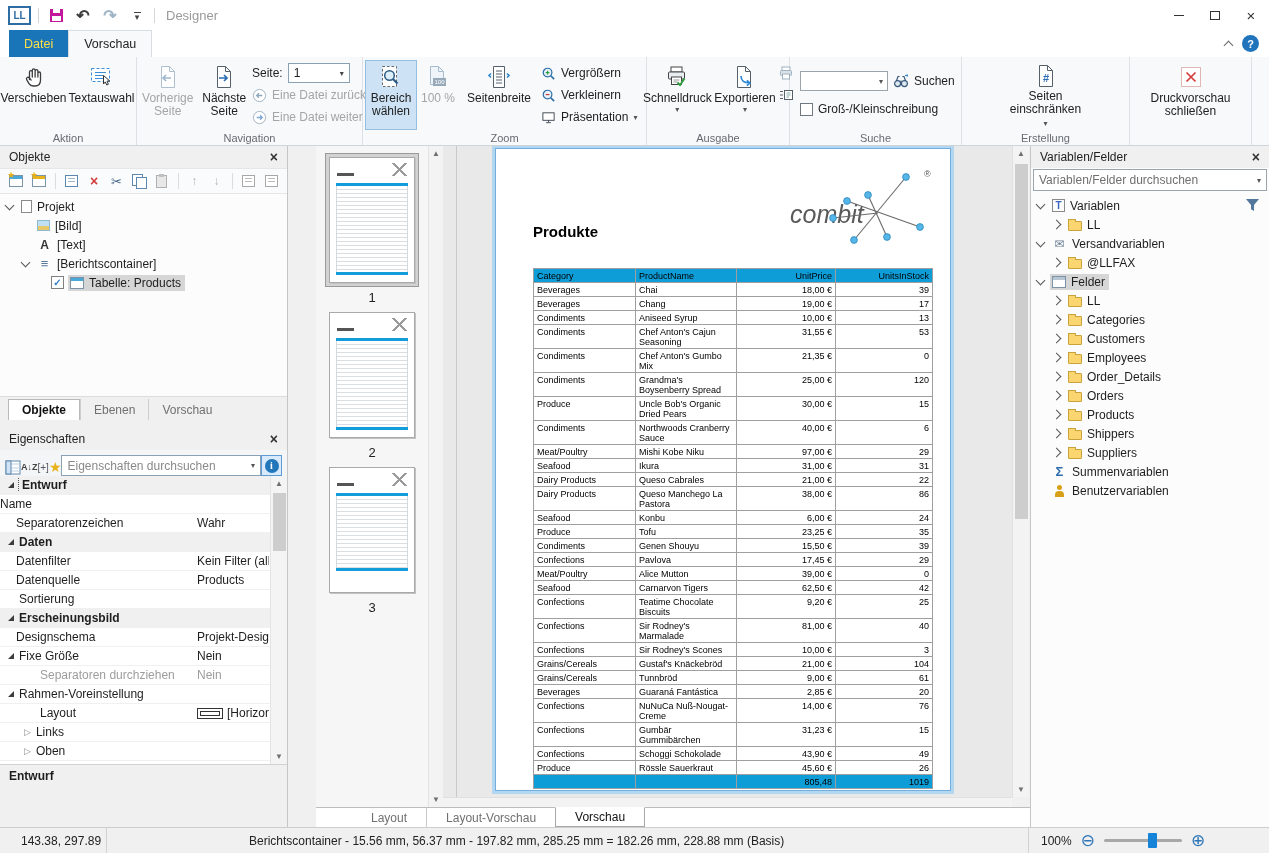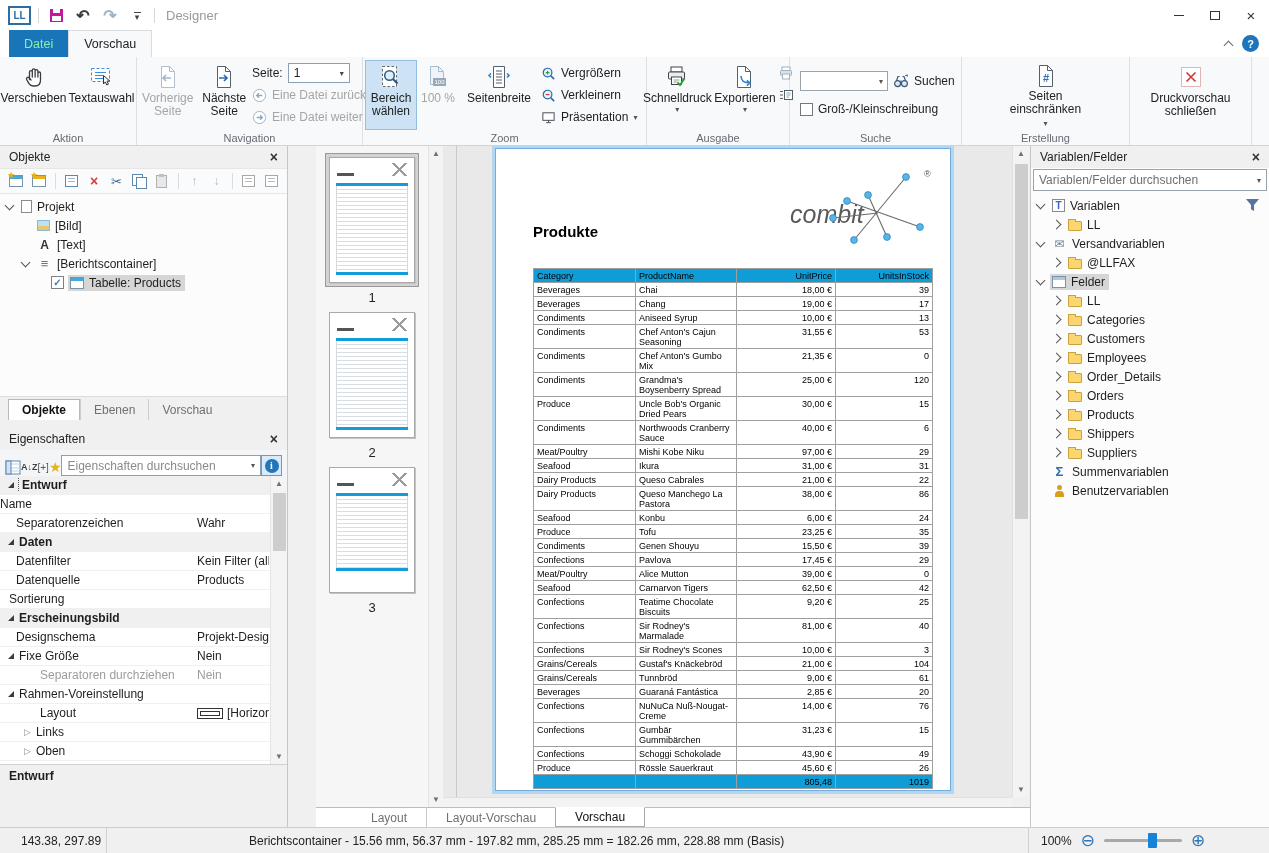--- a/index.html
+++ b/index.html
@@ -22,21 +22,21 @@
   #winTitle{color:#9a9a9a;font-size:13px;margin-left:4px}
   #winBtns{margin-left:auto;display:flex;height:30px}
   .wbtn{width:36px;height:30px;display:flex;align-items:center;justify-content:center;color:#333}
   .wmin{width:10px;border-bottom:1px solid #333;height:1px;display:inline-block}
   .wmax{width:10px;height:9px;border:1px solid #333;display:inline-block}
   .wclose{font-size:15px}
 
   
   #tabrow{position:absolute;left:0;top:30px;width:1269px;height:27px;background:#fff;display:flex;align-items:flex-end}
   .rtab{height:27px;padding:0 15px;display:flex;align-items:center;font-size:12.5px}
-  .rtab.sel-datei{background:#1974b8;color:#86efac;margin-left:9px}
+  .rtab.sel-datei{background:#1974b8;color:#fde047;margin-left:9px}
   .rtab.sel-active{background:#f8f9fb;border:1px solid #d8dde2;border-bottom:none;color:#222}
   #tabRight{margin-left:auto;display:flex;align-items:center;gap:10px;padding-right:10px;height:27px}
   .chevup{width:7px;height:7px;border-left:1.6px solid #666;border-top:1.6px solid #666;transform:rotate(45deg);display:inline-block;margin-top:3px}
   .helpc{width:17px;height:17px;border-radius:50%;background:#1f74bc;color:#fff;font-weight:bold;font-size:11px;display:flex;align-items:center;justify-content:center}
 
   
   #ribbon{position:absolute;left:0;top:57px;width:1269px;height:89px;background:#f8f9fb;border-bottom:1px solid #cfd4d9;display:flex}
   .rgroup{position:relative;height:100%;border-right:1px solid #dde1e5;padding:2px 2px 14px}
   .glabel{position:absolute;bottom:1px;left:0;right:0;text-align:center;font-size:11px;color:#656b72}
   .ritems{display:flex;height:71px;justify-content:center;gap:1px;padding-top:1px}
@@ -623,21 +623,21 @@
           <div class="prow">
             <span class="plbl">
               <span style="padding-left: 16px;">Datenquelle</span>
             </span>
             <span class="pval">
               <span>Products</span>
             </span>
           </div>
           <div class="prow">
             <span class="plbl">
-              <span style="padding-left: 9px;">Sortierung</span>
+              <span style="padding-left: 19px;">Sortierung</span>
             </span>
             <span class="pval">
               <span></span>
             </span>
           </div>
           <div class="prow group">
             <span class="plbl">
               <span class="gtri"></span>
               <span>Erscheinungsbild</span>
             </span>

